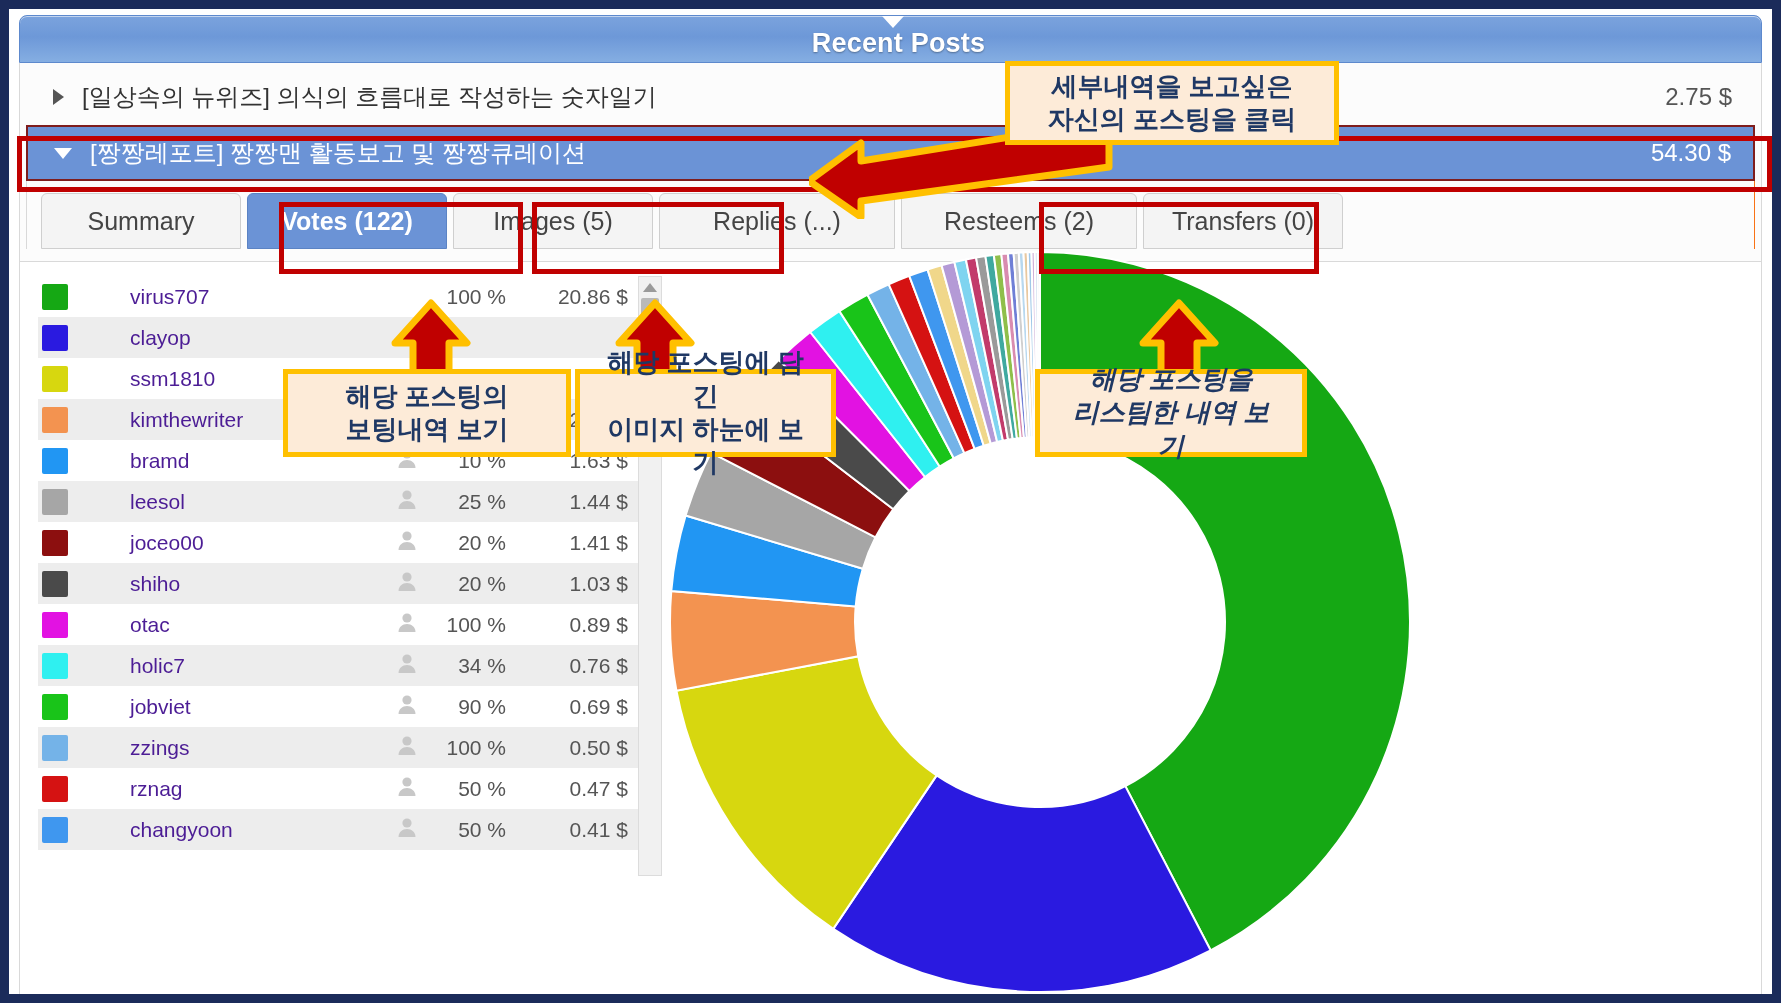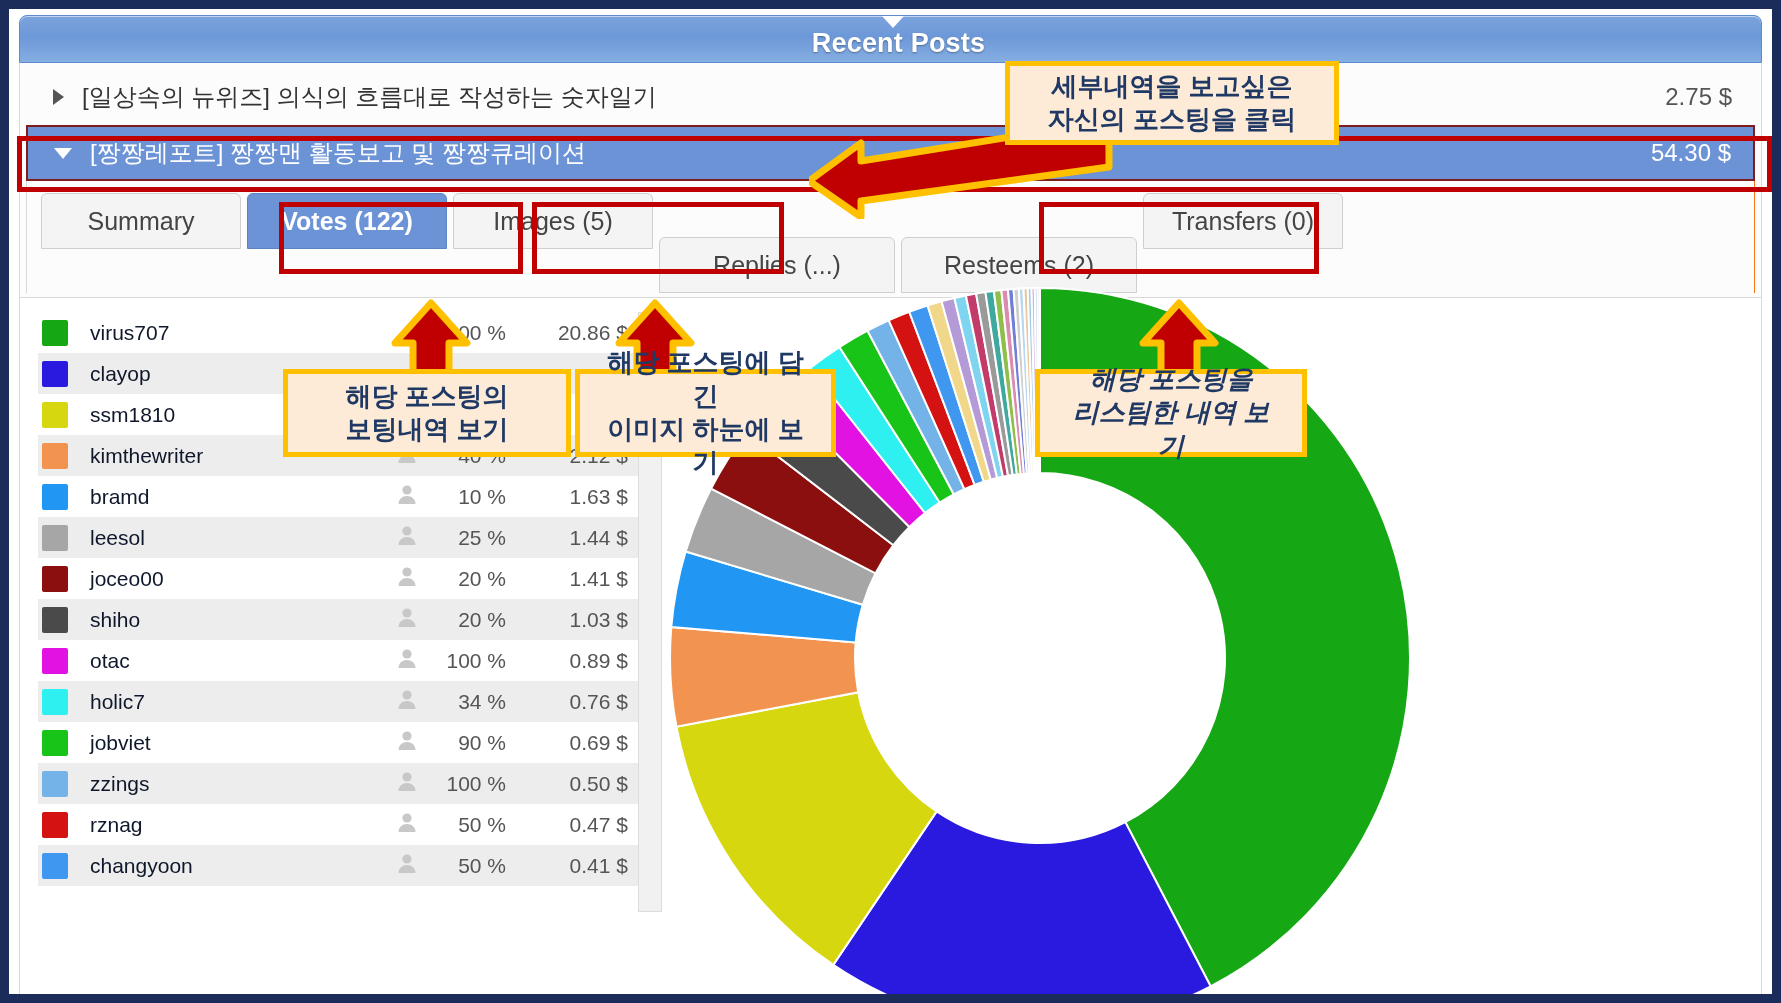--- a/index.html
+++ b/index.html
@@ -36,21 +36,21 @@
   .panel-head .title {
     font-size:27px; font-weight:bold; letter-spacing:.2px;
     text-shadow: 0 1px 2px rgba(0,0,0,.35);
   }
 
   
   .posts {
     border:1px solid #d9d9d9;
     border-top:none;
     background:#fcfcfc;
-    padding:6px 6px 4px 6px;
+    padding:6px 6px 12px 6px;
   }
   .post-row {
     display:flex; align-items:center;
     height:56px;
     padding:0 22px 0 26px;
     font-size:24px;
     color:#333;
     background:#fcfcfc;
     border:1px solid transparent;
   }
@@ -96,21 +96,21 @@
     min-width:200px;
     display:flex; align-items:center; justify-content:center;
     font-size:25px;
     color:#444;
     background:#f4f4f4;
     border:1px solid #cfcfcf;
     border-radius:6px 6px 0 0;
     padding:0 26px;
     white-space:nowrap;
   }
-  .tab.wide { min-width:236px;margin-top:44px; }
+  .tab.wide { min-width:236px; }
   .tab.active {
     background:#6b93d6;
     color:#ffffff;
     font-weight:bold;
     border-color:#5b83c4;
   }
 
   
   .hl-tab { position:absolute; border:5px solid #c00000; pointer-events:none; z-index:40; }
 
@@ -127,21 +127,21 @@
     padding:14px 0 0 18px;
     position:relative;
   }
   .vrow {
     display:flex; align-items:center;
     height:41px;
     font-size:21px;
   }
   .vrow.alt { background:#ededed; }
   .swatch { width:26px; height:26px; flex:none; margin:0 22px 0 4px; border-radius:2px; }
-  .vname { flex:1; color:#0f172a; }
+  .vname { flex:1; color:#4c1d95;margin-left:40px; }
   .vicon { width:46px; text-align:center; color:#c3c3c3; font-size:22px; }
   .vpct { width:92px; text-align:right; color:#555; padding-right:16px; }
   .vamt { width:118px; text-align:right; color:#555; padding-right:12px; }
 
   
   .vscroll {
     position:absolute; right:-22px; top:14px; width:24px; height:600px;
     background:#f1f1f1; border:1px solid #dcdcdc;
   }
   .vscroll .up {

